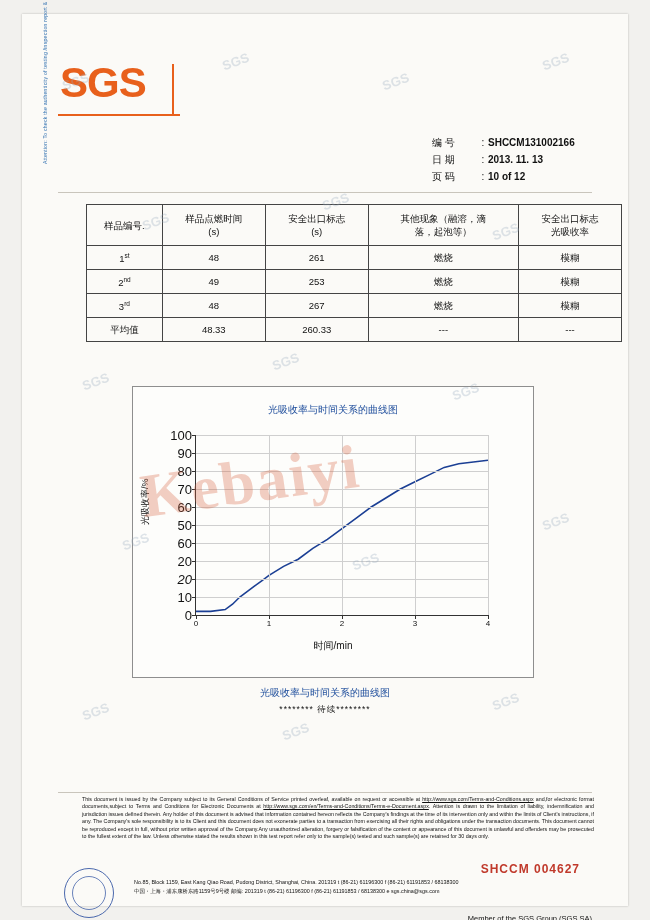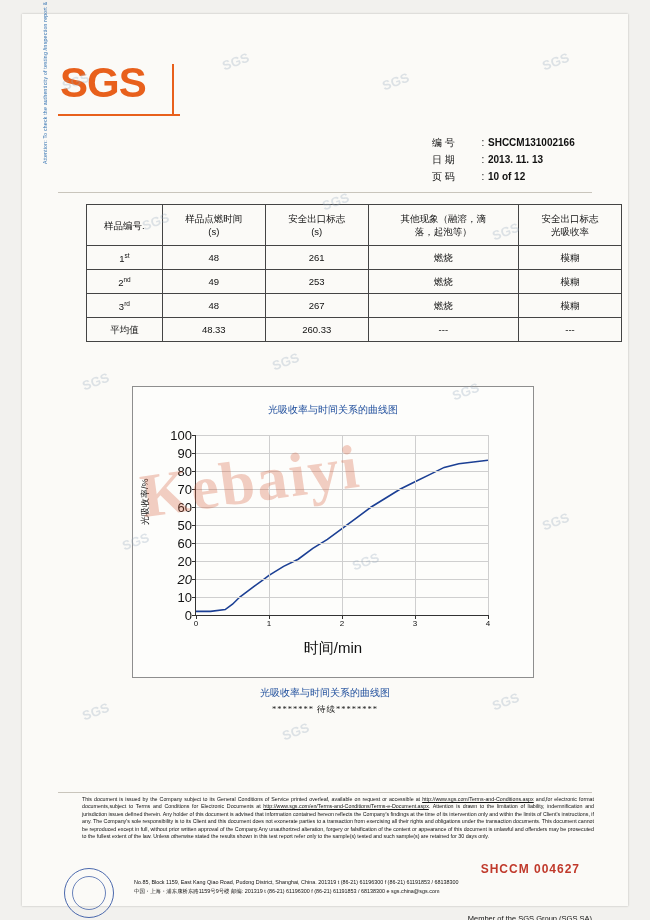--- a/index.html
+++ b/index.html
@@ -118,29 +118,29 @@
   .xtick-mark{position:absolute;top:100%;width:1px;height:4px;background:#333;}
   .ylabel{
     position:absolute;left:6px;top:138px;
     font-size:9px;color:#111;
     transform:rotate(-90deg);
     transform-origin:left top;
     white-space:nowrap;
   }
   .xlabel{
     position:absolute;left:0;top:252px;width:100%;
-    text-align:center;font-size:15px;color:#111;
+    text-align:center;font-size:10px;color:#111;
   }
   .caption{
     position:absolute;left:0;top:672px;width:606px;text-align:center;
     font-size:10px;color:#1f4e9c;
   }
   .continued{
     position:absolute;left:0;top:690px;width:606px;text-align:center;
-    font-size:8.5px;color:#111;letter-spacing:1px;font-family:Liberation Serif, serif;
+    font-size:8.5px;color:#111;letter-spacing:1px;
   }
   
   .wm{
     position:absolute;left:118px;top:432px;
     font-size:62px;font-weight:bold;
     color:rgba(214,96,60,.30);
     letter-spacing:2px;
     transform:rotate(-8deg);
     pointer-events:none;
     font-family:"Liberation Serif", serif;

